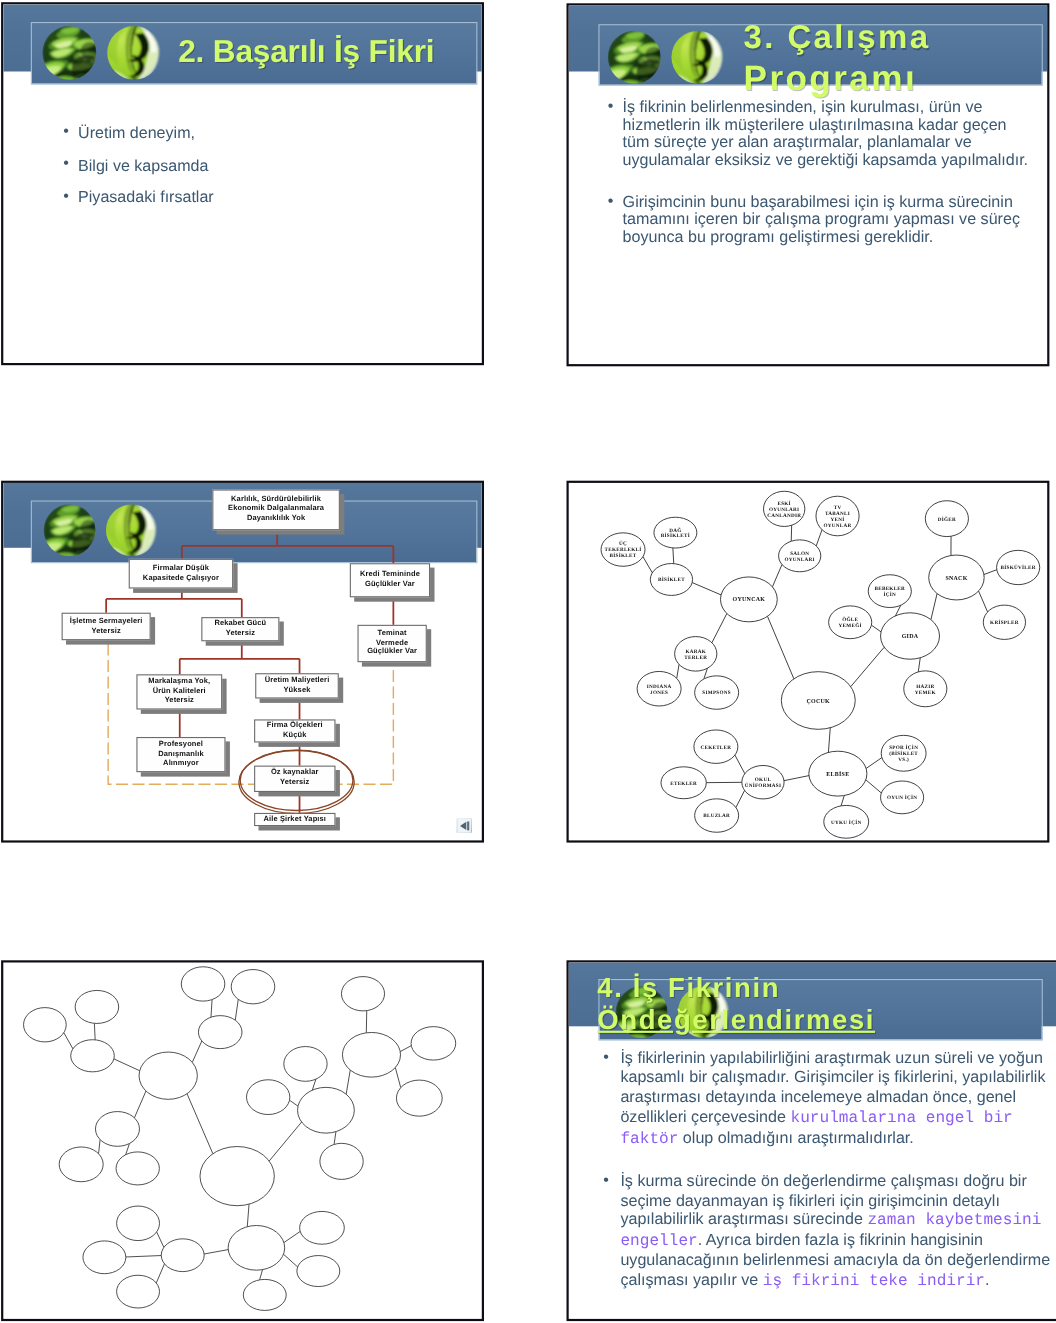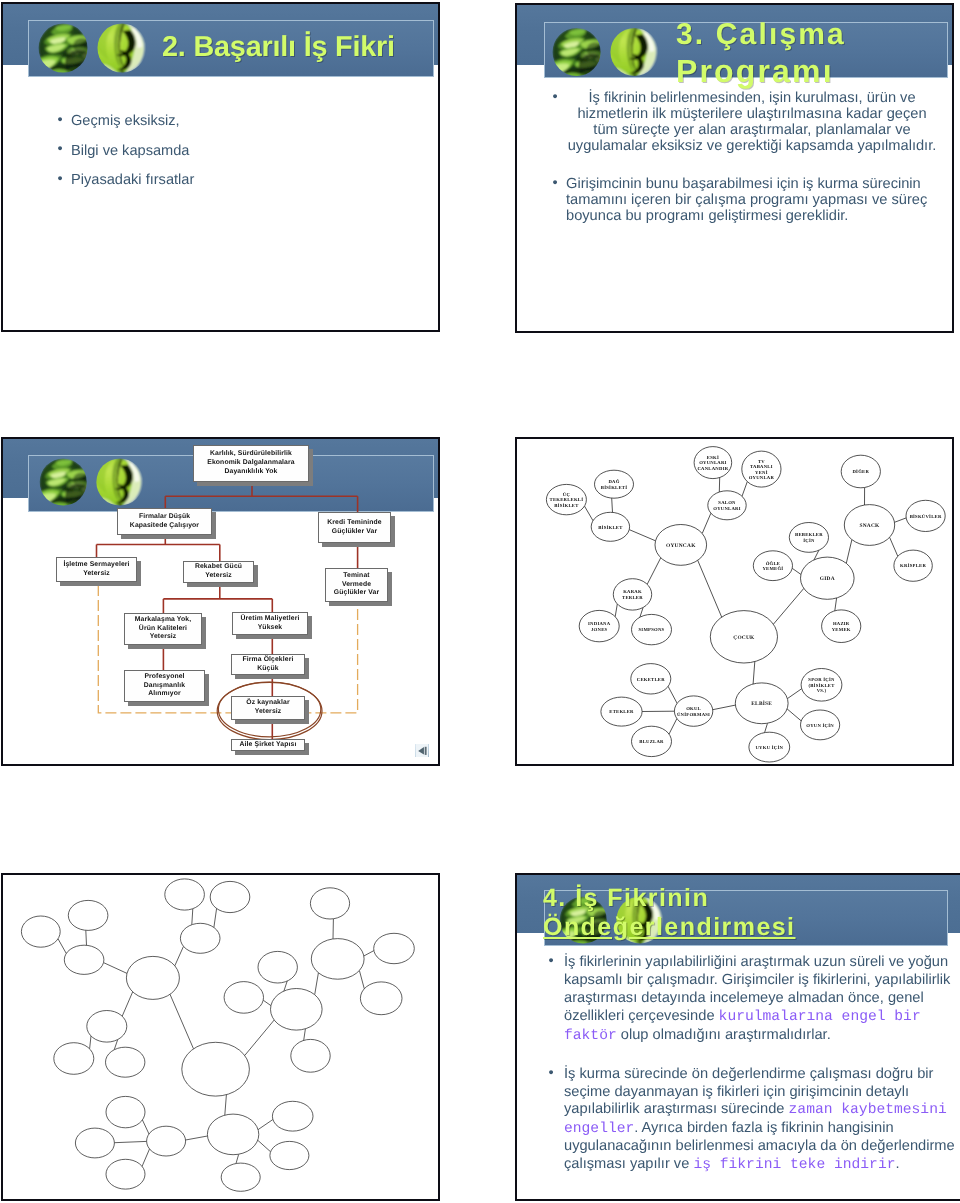--- a/index.html
+++ b/index.html
@@ -118,21 +118,21 @@
 
    <path d="M68 42 q8 2 14 9 l-3 4 q-6 -8 -13 -10 z" fill="#eaf4d2" opacity="0.6"></path>
 
    <path d="M60 14 q8 -9 18 -11 q-6 8 -7 17 q-1 10 2 18 q-9 -6 -12 -13 q-2 -6 -1 -11 z" fill="#8cc427" opacity="0.5"></path>
  </g>
 </svg>
 
   <div class="hdr-title" style="left:159px;top:28px;width:280px;font-size:28.8px;">2. Başarılı İş Fikri</div>
   <div class="blt" style="left:52px;top:109px;width:350px;font-size:14.6px;">
     <span class="dot">•</span>
-      <span class="txt">Geçmiş eksiksiz,</span>
+      <span class="txt">Üretim deneyim,</span>
   </div>
   <div class="blt" style="left:52px;top:138.5px;width:350px;font-size:14.6px;">
     <span class="dot">•</span>
       <span class="txt">Bilgi ve kapsamda</span>
   </div>
   <div class="blt" style="left:52px;top:168px;width:350px;font-size:14.6px;">
     <span class="dot">•</span>
       <span class="txt">Piyasadaki fırsatlar</span>
   </div>
 </div>
@@ -209,21 +209,21 @@
    <path d="M68 42 q8 2 14 9 l-3 4 q-6 -8 -13 -10 z" fill="#eaf4d2" opacity="0.6"></path>
 
    <path d="M60 14 q8 -9 18 -11 q-6 8 -7 17 q-1 10 2 18 q-9 -6 -12 -13 q-2 -6 -1 -11 z" fill="#8cc427" opacity="0.5"></path>
  </g>
 </svg>
 
   <div class="hdr-title" style="left:159px;top:14px;white-space:nowrap;font-size:30px;letter-spacing:2.15px;">3. Çalışma</div>
   <div class="hdr-title" style="left:159px;top:50px;white-space:nowrap;font-size:32px;letter-spacing:2.15px;">Programı</div>
   <div class="blt" style="left:33px;top:86px;width:400px;font-size:14.65px;line-height:15.9px;">
     <span class="dot">•</span>
-      <span class="txt" style="margin-left:16px;width:372px;text-align:center;">İş fikrinin belirlenmesinden, işin kurulması, ürün ve hizmetlerin ilk müşterilere ulaştırılmasına kadar geçen tüm süreçte yer alan araştırmalar, planlamalar ve uygulamalar eksiksiz ve gerektiği kapsamda yapılmalıdır.</span>
+      <span class="txt" style="margin-left:16px;width:372px;">İş fikrinin belirlenmesinden, işin kurulması, ürün ve hizmetlerin ilk müşterilere ulaştırılmasına kadar geçen tüm süreçte yer alan araştırmalar, planlamalar ve uygulamalar eksiksiz ve gerektiği kapsamda yapılmalıdır.</span>
   </div>
   <div class="blt" style="left:33px;top:172px;width:400px;font-size:14.65px;line-height:15.9px;">
     <span class="dot">•</span>
       <span class="txt" style="margin-left:16px;width:372px;">Girişimcinin bunu başarabilmesi için iş kurma sürecinin tamamını içeren bir çalışma programı yapması ve süreç boyunca bu programı geliştirmesi gereklidir.</span>
   </div>
 </div>
 <div class="slide" id="s3">
   <div class="hdr-band" style="height:59px;"></div>
   <div class="hdr-box" style="left:25px;top:16px;width:406px;height:57px;"></div>
 <svg class="logo-svg" width="110" height="50" viewBox="0 0 112 52" style="left:35px;top:18px;">

